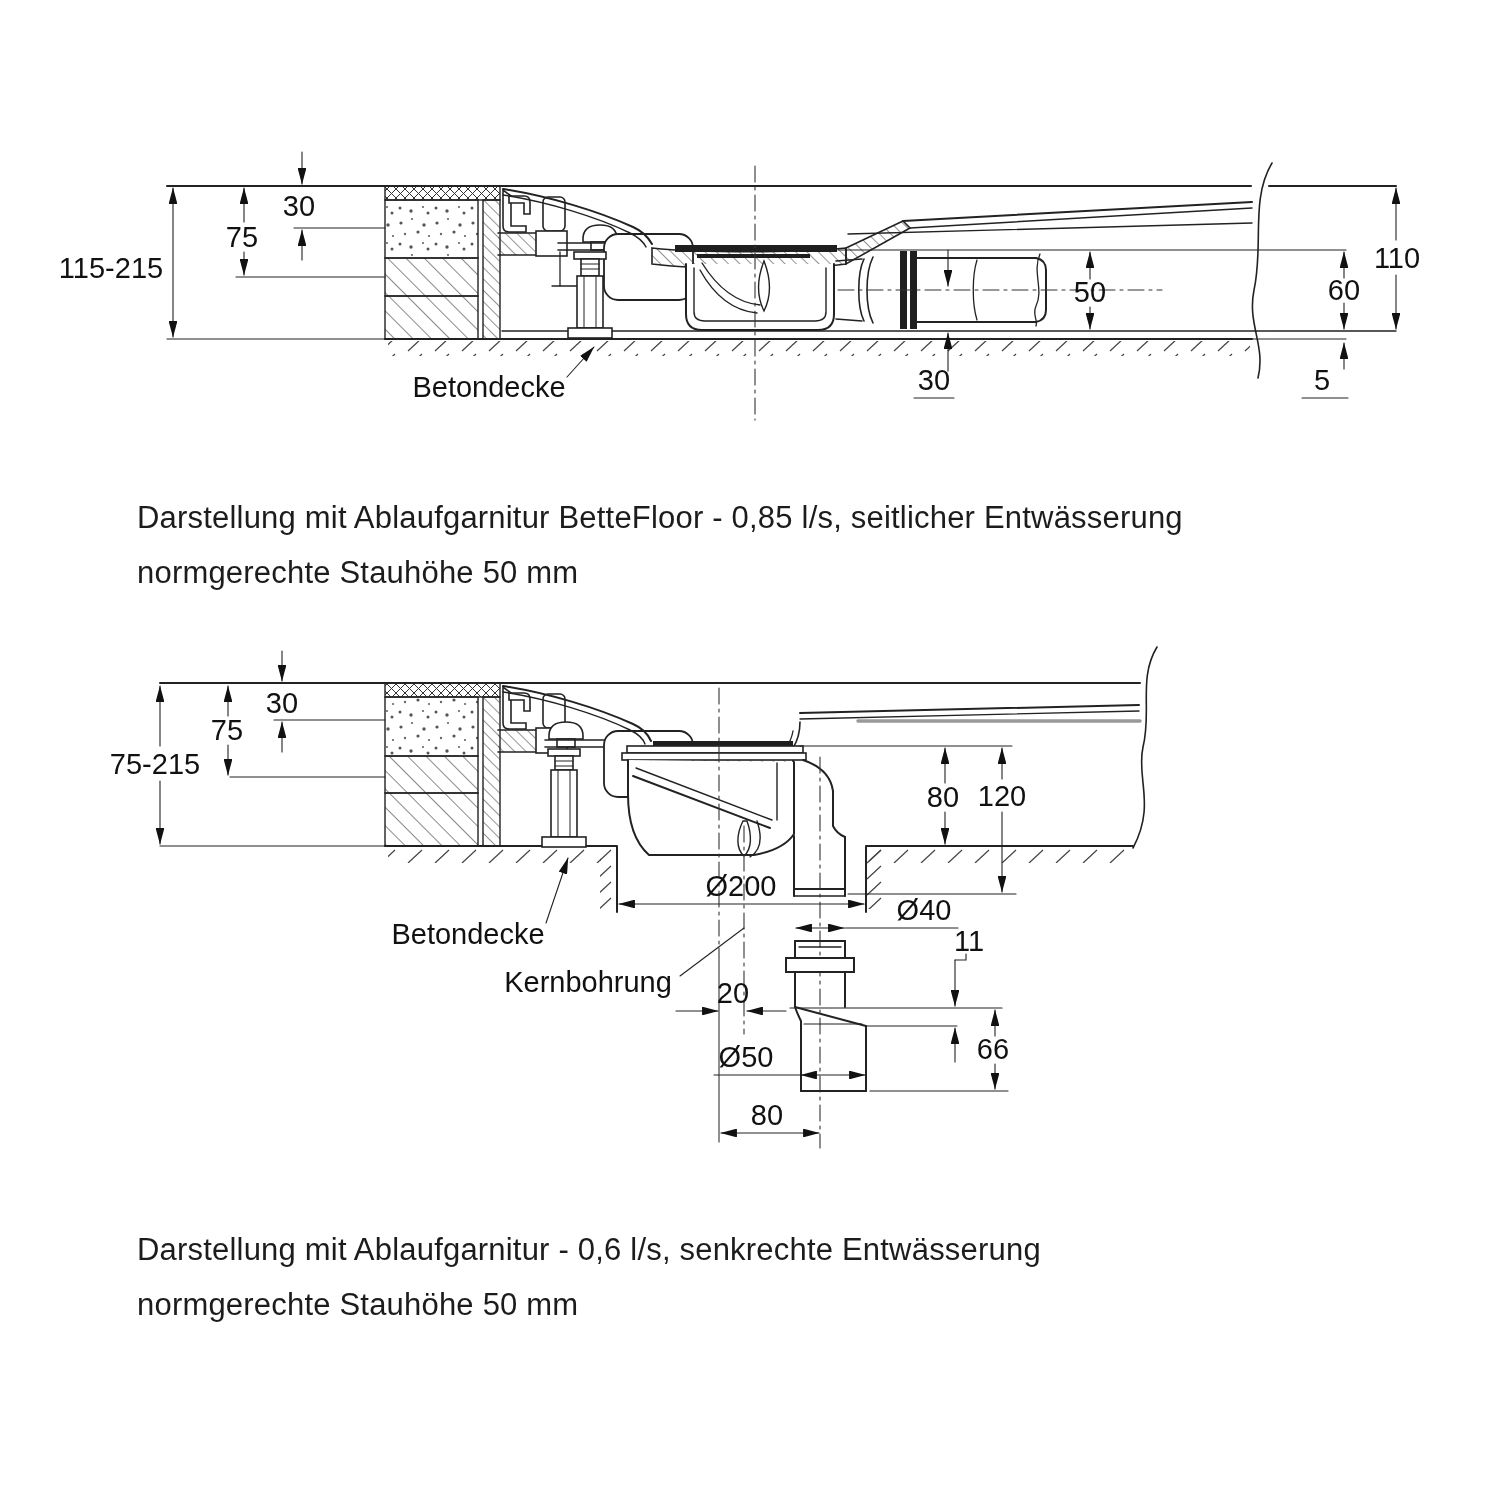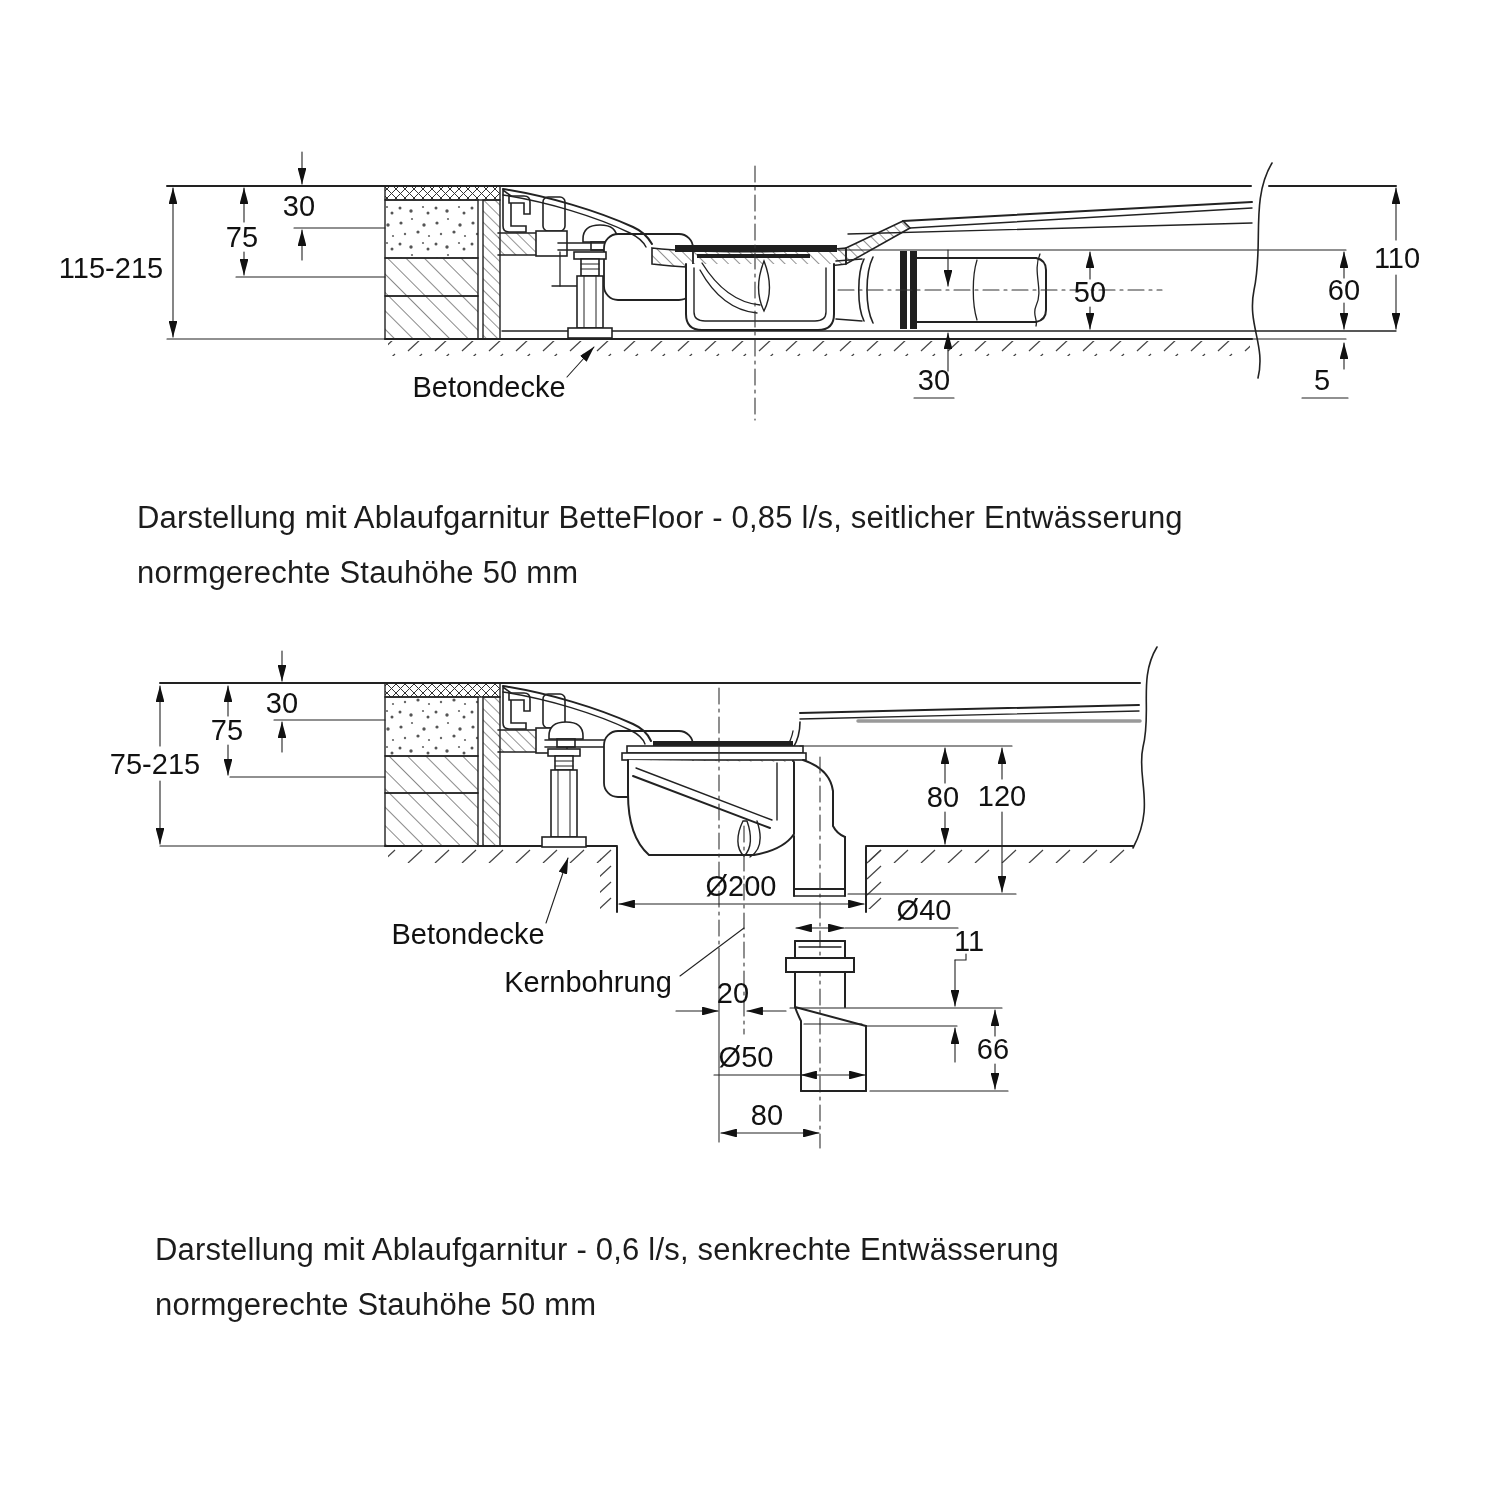--- a/index.html
+++ b/index.html
@@ -338,18 +338,18 @@
       <text x="588" y="992" class="lbl">Kernbohrung</text>
     </g>
   </g>
 </svg>
 
   <div class="caption" style="left:117px;top:490px;width:1300px">
     <div>Darstellung mit Ablaufgarnitur BetteFloor - 0,85 l/s, seitlicher Entwässerung</div>
     <div>normgerechte Stauhöhe 50 mm</div>
   </div>
 
-  <div class="caption" style="left:135px;top:1222px;width:1300px">
+  <div class="caption" style="left:117px;top:1222px;width:1300px">
     <div>Darstellung mit Ablaufgarnitur - 0,6 l/s, senkrechte Entwässerung</div>
     <div>normgerechte Stauhöhe 50 mm</div>
   </div>
 
 </div>
 
 </body></html>

